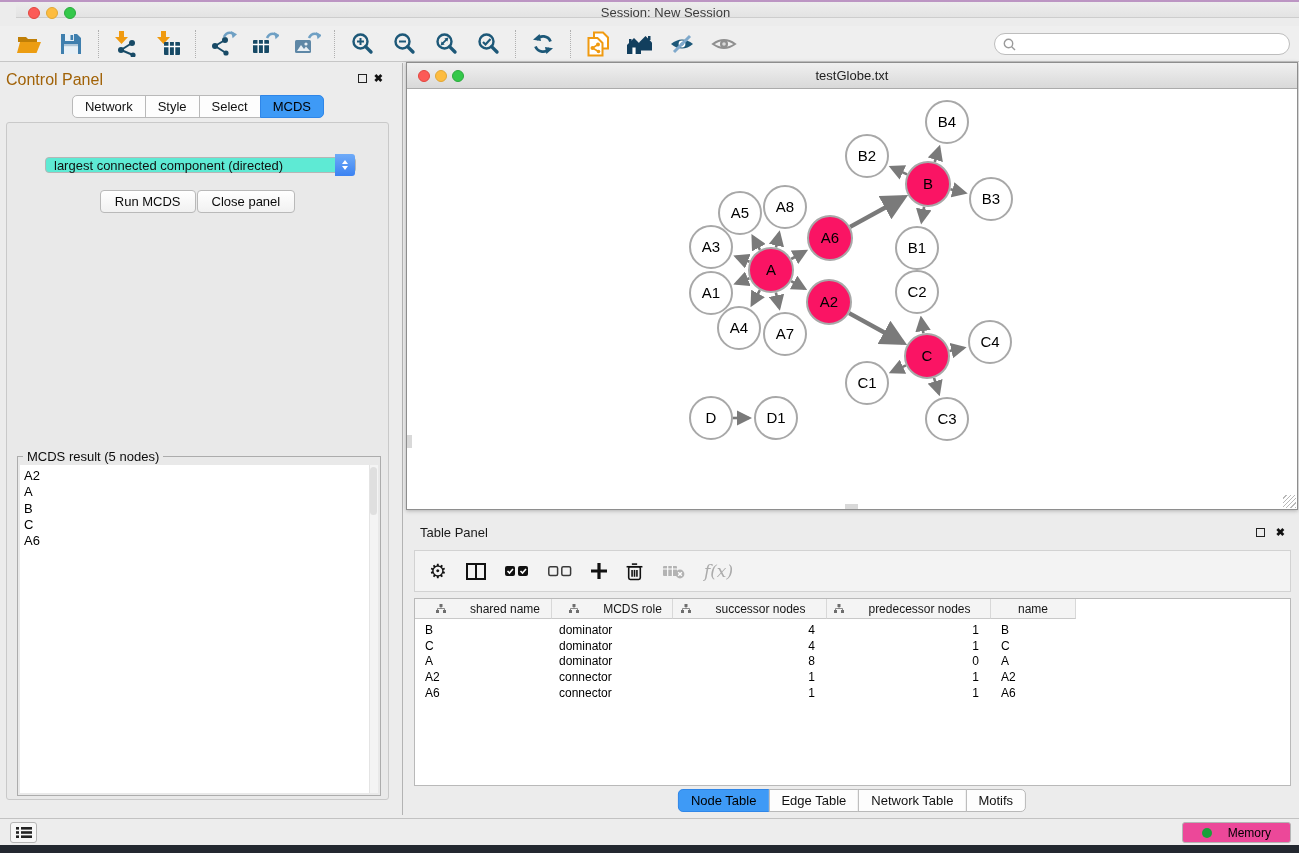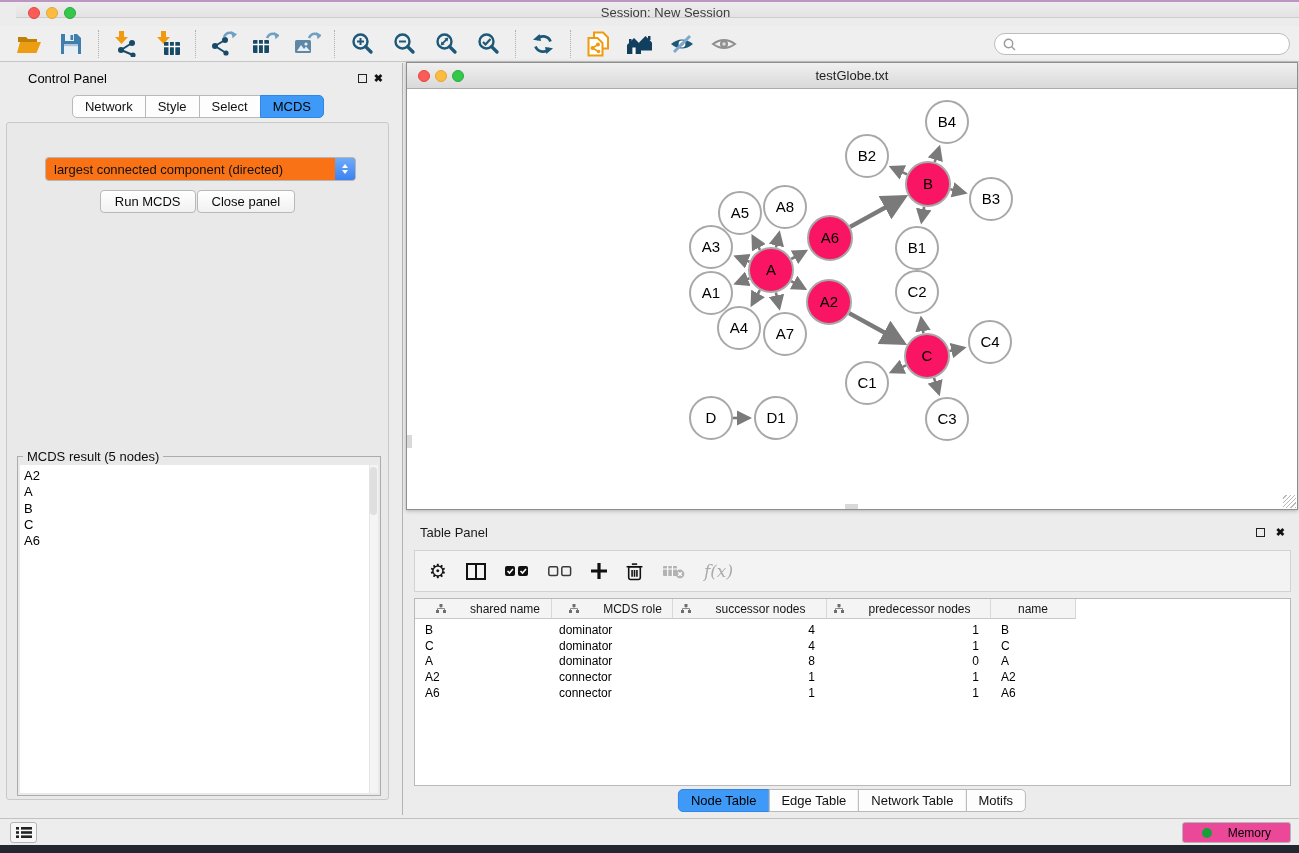--- a/index.html
+++ b/index.html
@@ -22,35 +22,35 @@
            border-bottom:1px solid #C6C6C6;display:flex;align-items:center;padding-left:8px}
   .tbtn{width:42px;height:32px;display:flex;align-items:center;justify-content:center;flex:0 0 auto}
   .tsep{width:1px;height:28px;border-left:1px dotted #B0B0B0;margin:0 6px;flex:0 0 auto}
   .searchbox{position:absolute;right:9px;top:7px;width:296px;height:22px;background:#fff;
              border:1px solid #BDBDBD;border-radius:11px;display:flex;align-items:center;padding-left:8px}
   .searchbox input{border:none;outline:none;flex:1;font-size:12px;background:transparent;
                    font-family:"Liberation Sans",sans-serif;margin-left:5px}
 
   
   .control-panel{position:absolute;left:5px;top:68px;width:386px;height:742px}
-  .cp-title{position:absolute;left:23px;top:3px;font-size:13px;color:#000000}
+  .cp-title{position:absolute;left:1px;top:3px;font-size:16px;color:#a16207}
   .panel-float{position:absolute;top:6px;width:9px;height:9px;border:1.5px solid #222}
   .panel-close{position:absolute;top:3px;font-size:11px;font-weight:bold;color:#111;line-height:14px}
   .cp .panel-float{right:24px}.cp .panel-close{right:8px}
   .cp-tabs{position:absolute;top:27px;left:0;width:100%;display:flex;justify-content:center}
   .seg{display:flex}
   .seg .tab{border:1px solid #B9B9B9;margin-left:-1px;background:#FDFDFD;font-size:13px;
             padding:3px 12px;color:#111;cursor:default;white-space:nowrap}
   .seg .tab:first-child{border-radius:5px 0 0 5px;margin-left:0}
   .seg .tab:last-child{border-radius:0 5px 5px 0}
   .seg .tab.active{background:#3E9AF6;border-color:#2F86E8;color:#000000}
   .cp-body{position:absolute;top:54px;left:1px;width:383px;height:678px;background:#E9E9E9;
            border:1px solid #C9C9C9;border-radius:3px}
   .opt-label{position:absolute;top:13px;width:100%;text-align:center;font-size:13px;color:#0B0B0B}
-  .dropdown{position:absolute;left:38px;top:34px;width:311px;height:24px;background:#f97316;
+  .dropdown{position:absolute;left:38px;top:34px;width:311px;height:16px;background:#5eead4;
             border:1px solid #B6B6B6;border-radius:4px;display:flex;align-items:center}
   .dropdown .dd-text{flex:1;font-size:13px;padding-left:8px;white-space:nowrap;overflow:hidden}
   .dd-stepper{width:20px;height:22px;border-radius:0 3px 3px 0;
               background:linear-gradient(#6FABF8,#3B82F2);display:flex;flex-direction:column;
               align-items:center;justify-content:center}
   .chev{width:0;height:0;border-left:3.5px solid transparent;border-right:3.5px solid transparent}
   .chev.up{border-bottom:4.5px solid #fff;margin-bottom:2.5px}
   .chev.down{border-top:4.5px solid #fff}
   .btn-row{position:absolute;top:67px;width:100%;display:flex;justify-content:center;gap:1px}
   .pbtn{height:23px;padding:0 14px;font-size:13px;color:#0B0B0B;background:linear-gradient(#FFF,#F1F1F1);

